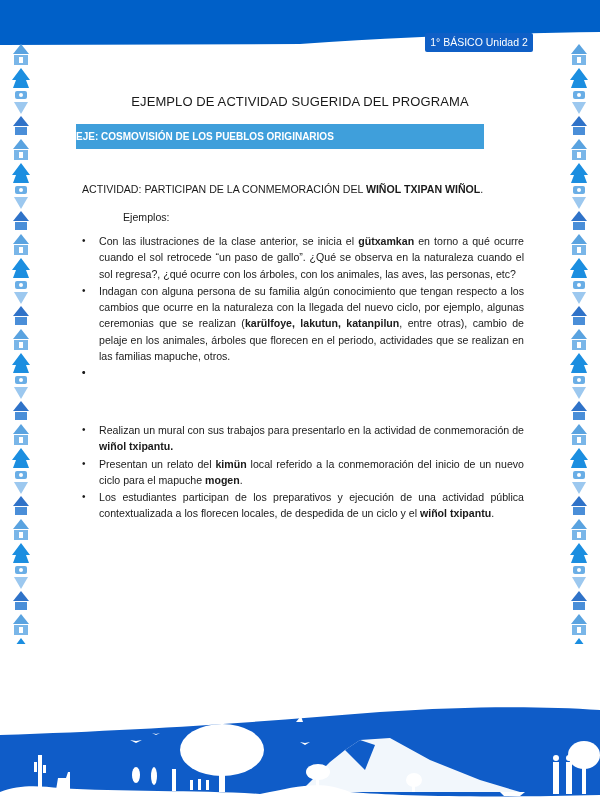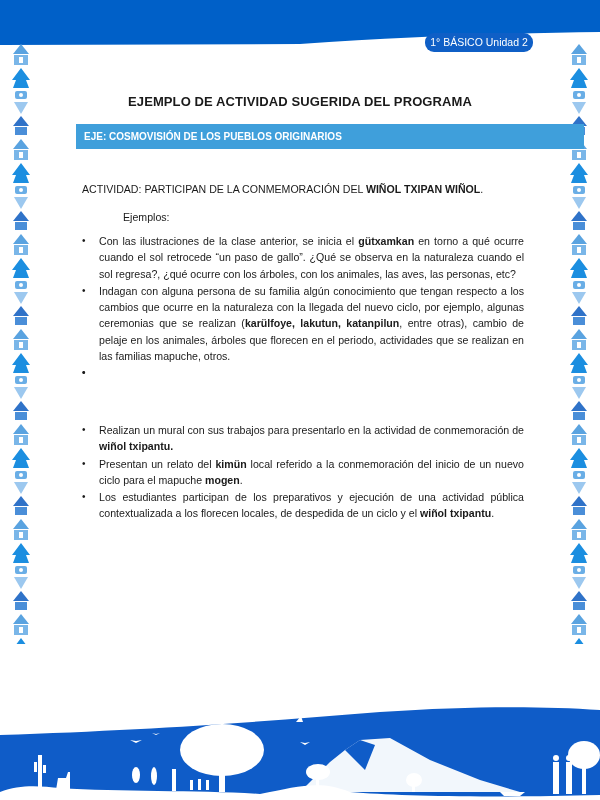--- a/index.html
+++ b/index.html
@@ -5,34 +5,34 @@
   html, body { margin: 0; padding: 0; }
   body {
     width: 600px; height: 800px; position: relative; overflow: hidden;
     background: #ffffff;
     font-family: "Liberation Sans", "DejaVu Sans", sans-serif;
     color: #1a1a1a;
   }
   .top-band { position: absolute; left: 0; top: 0; width: 600px; height: 45px; }
   .badge {
     position: absolute; left: 425px; top: 33px; width: 108px; height: 19px;
-    background: #0f5fc6; color: #fff; border-radius: 9px;
+    background: #0f5fc6; color: #fff; border-radius: 2px;
     font-size: 10.5px; line-height: 19px; text-align: center;
   }
   .border-col { position: absolute; top: 44px; width: 22px; height: 600px; }
   .border-left { left: 10px; }
   .border-right { left: 568px; }
   .doc-title {
     position: absolute; left: 60px; top: 94px; width: 480px; text-align: center;
-    font-weight: bold; font-size: 13px; letter-spacing: 0.1px; color: #1a1a1a;
+    font-weight: normal; font-size: 13px; letter-spacing: 0.1px; color: #1a1a1a;
   }
   .eje-bar {
-    position: absolute; left: 76px; top: 124px; width: 508px; height: 25px;
+    position: absolute; left: 76px; top: 124px; width: 408px; height: 25px;
     background: #3f9fdb; color: #ffffff; font-weight: bold; font-size: 10px;
-    line-height: 25px; padding-left: 8px; box-sizing: border-box;
+    line-height: 25px; box-sizing: border-box;
   }
   .activity {
     position: absolute; left: 82px; top: 183px; font-size: 10.6px; color: #1a1a1a;
   }
   .ejemplos { position: absolute; left: 76px; top: 211px; font-size: 10.6px; margin-left: 47px; }
   ul.bullets { position: absolute; left: 82px; width: 442px; margin: 0; padding: 0; list-style: none; }
   ul.bullets li {
     position: relative; padding-left: 17px; font-size: 10.6px; line-height: 16.3px;
     text-align: justify; margin-bottom: 1px;
   }

